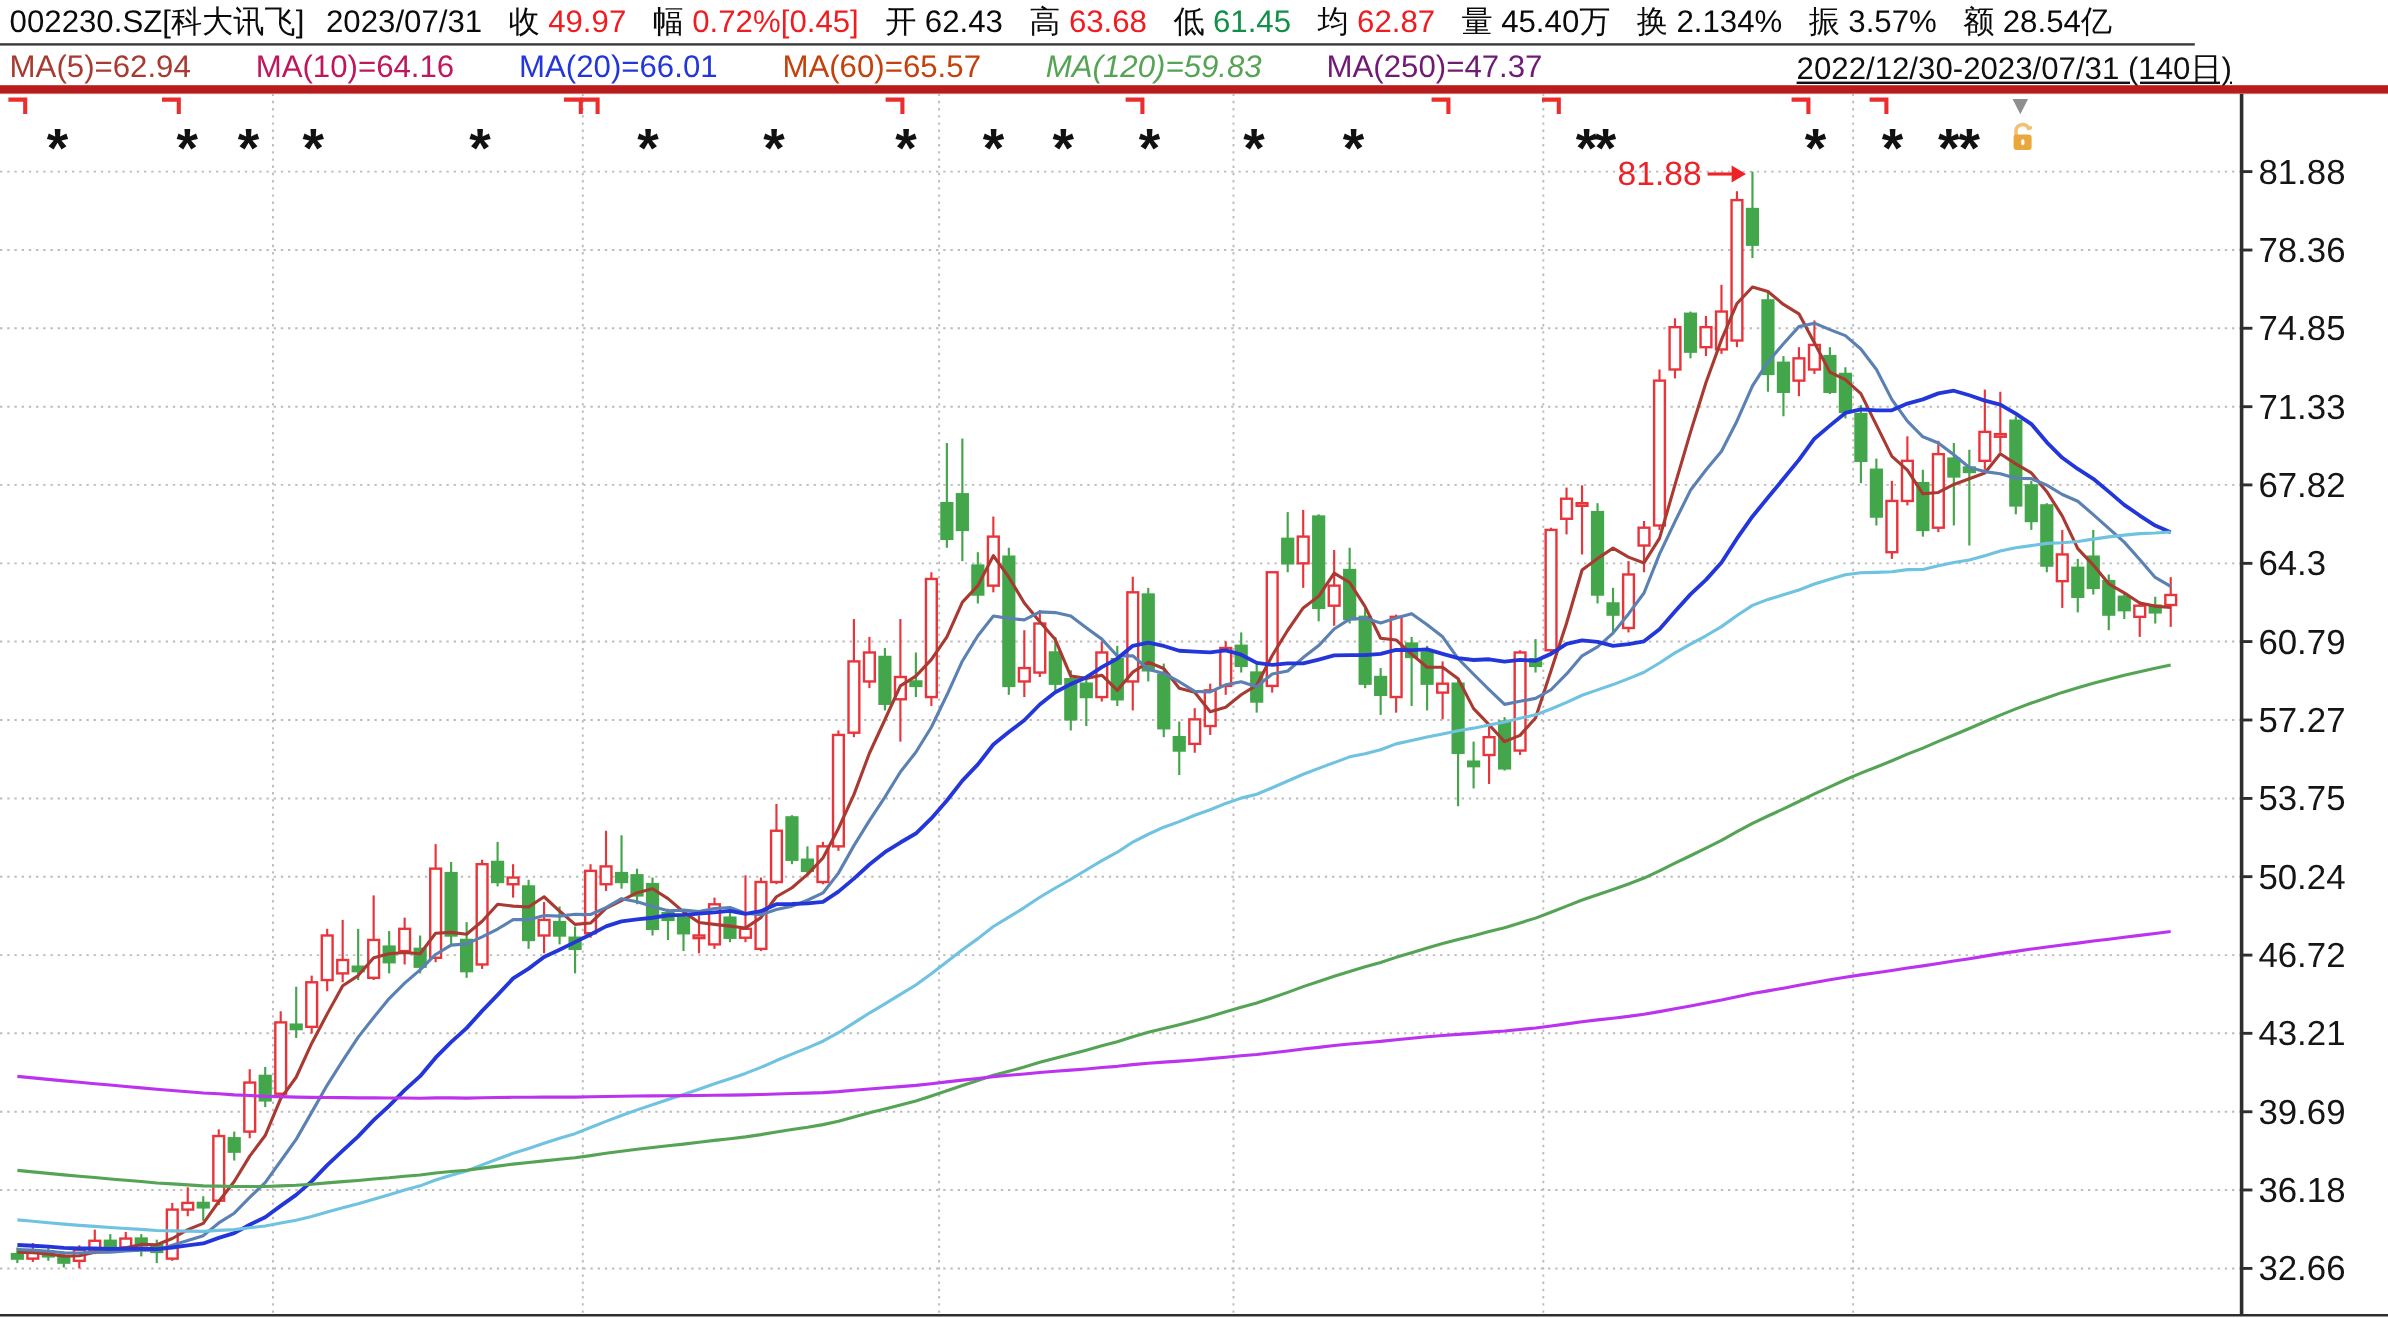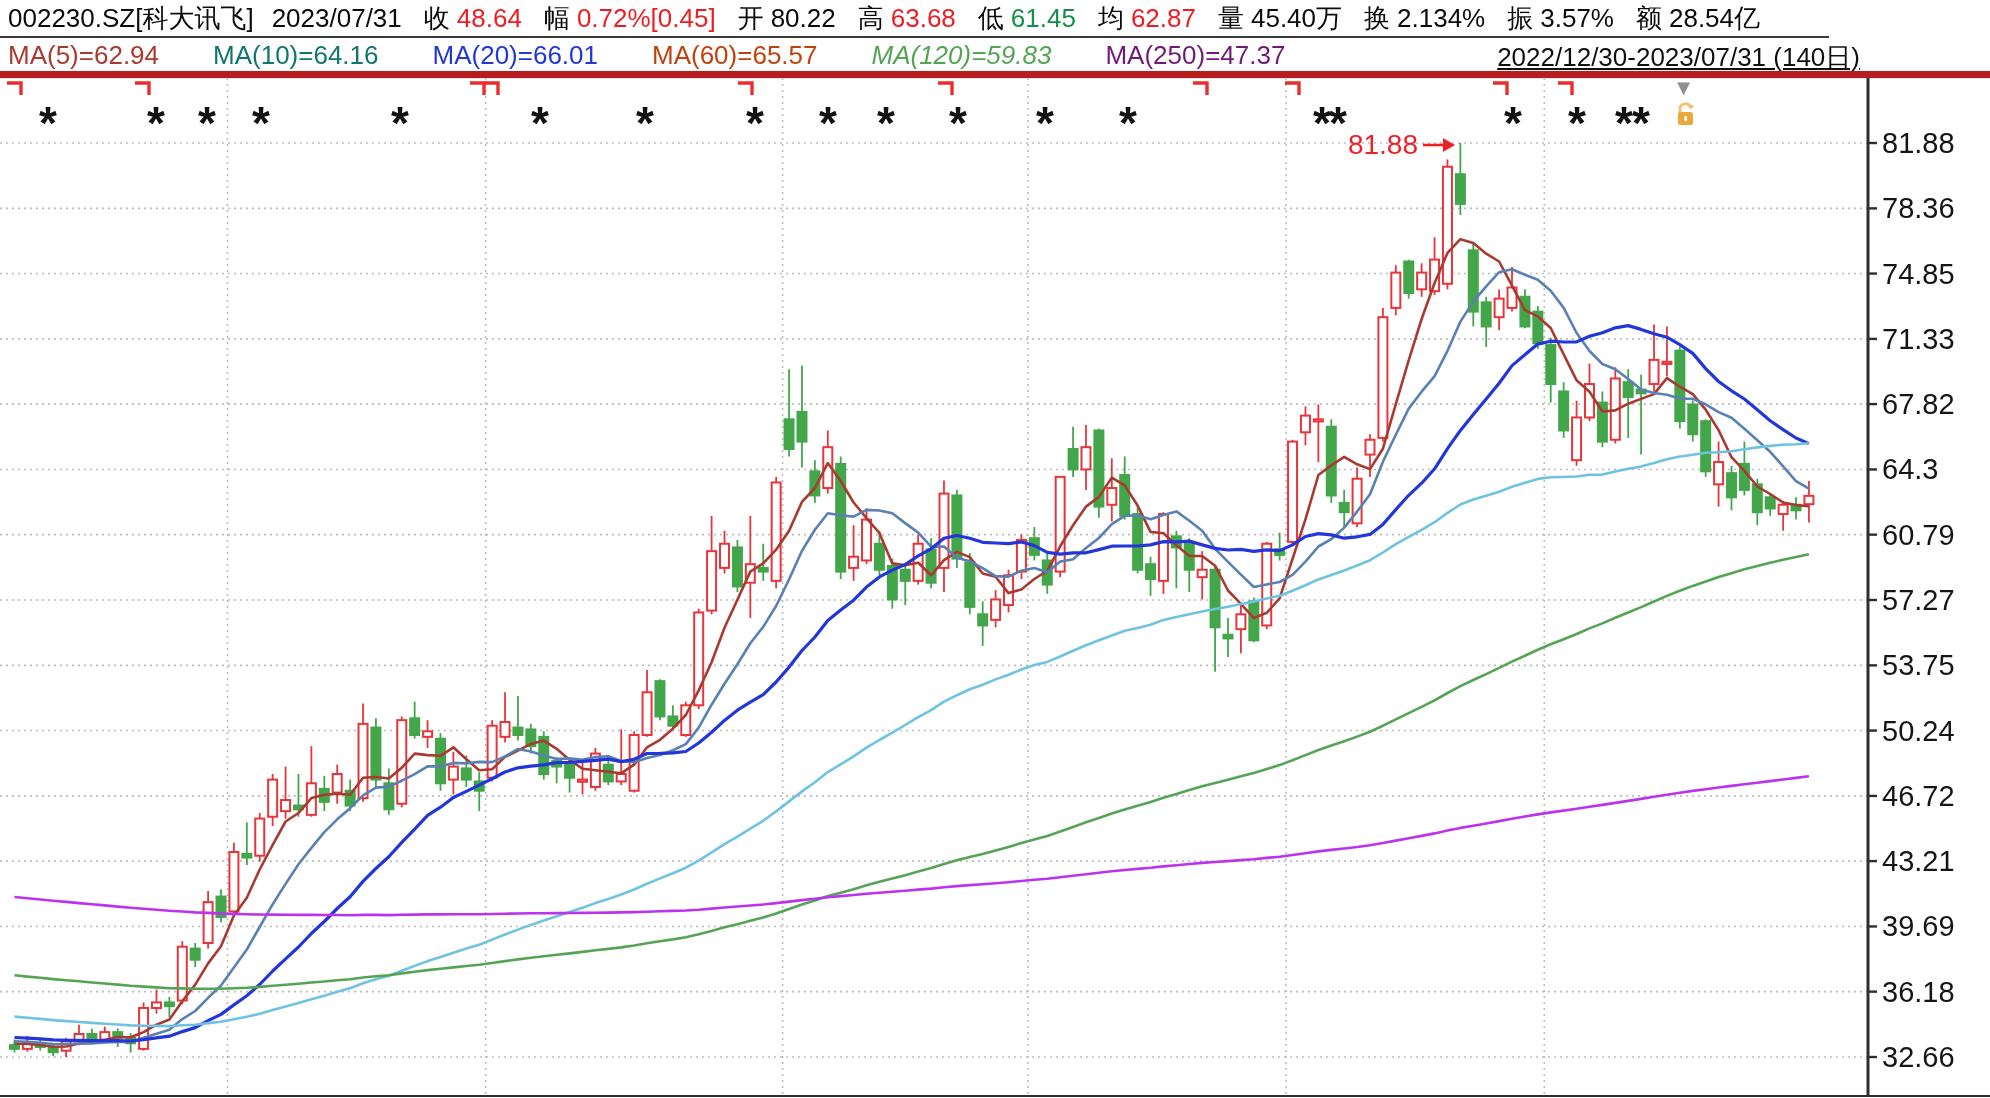--- a/index.html
+++ b/index.html
@@ -27,44 +27,44 @@
   svg.chart{position:absolute;left:0;top:0;z-index:1;}
 </style>
 </head>
 <body>
 
 <div class="topbar">
   <span class="title">002230.SZ[科大讯飞]</span>
   <span class="qdate">2023/07/31</span>
 
   <span class="lbl">收</span>
-  <span class="val v-red">48.64</span>
+  <span class="val v-red">49.97</span>
   <span class="lbl">幅</span>
   <span class="val v-red">0.72%[0.45]</span>
   <span class="lbl">开</span>
-  <span class="val">80.22</span>
+  <span class="val">62.43</span>
   <span class="lbl">高</span>
   <span class="val v-red">63.68</span>
   <span class="lbl">低</span>
   <span class="val v-green">61.45</span>
   <span class="lbl">均</span>
   <span class="val v-red">62.87</span>
   <span class="lbl">量</span>
   <span class="val">45.40万</span>
   <span class="lbl">换</span>
   <span class="val">2.134%</span>
   <span class="lbl">振</span>
   <span class="val">3.57%</span>
   <span class="lbl">额</span>
   <span class="val">28.54亿</span>
 </div>
 
 <div class="mabar">
   <span class="ma" style="color: rgb(168, 58, 49);">MA(5)=62.94</span>
-  <span class="ma" style="color: #0f766e;">MA(10)=64.16</span>
+  <span class="ma" style="color: #be185d;">MA(10)=64.16</span>
   <span class="ma" style="color: rgb(35, 54, 217);">MA(20)=66.01</span>
   <span class="ma" style="color: #c2410c;">MA(60)=65.57</span>
   <span class="ma" style="color: rgb(85, 164, 85); font-style: italic;">MA(120)=59.83</span>
   <span class="ma" style="color: #701a75;">MA(250)=47.37</span>
 </div>
 
 <div class="rangebox">
   <span class="rangetext">2022/12/30-2023/07/31 (140日)</span>
   <span class="chev">▼</span>
   <span class="lockwrap">

